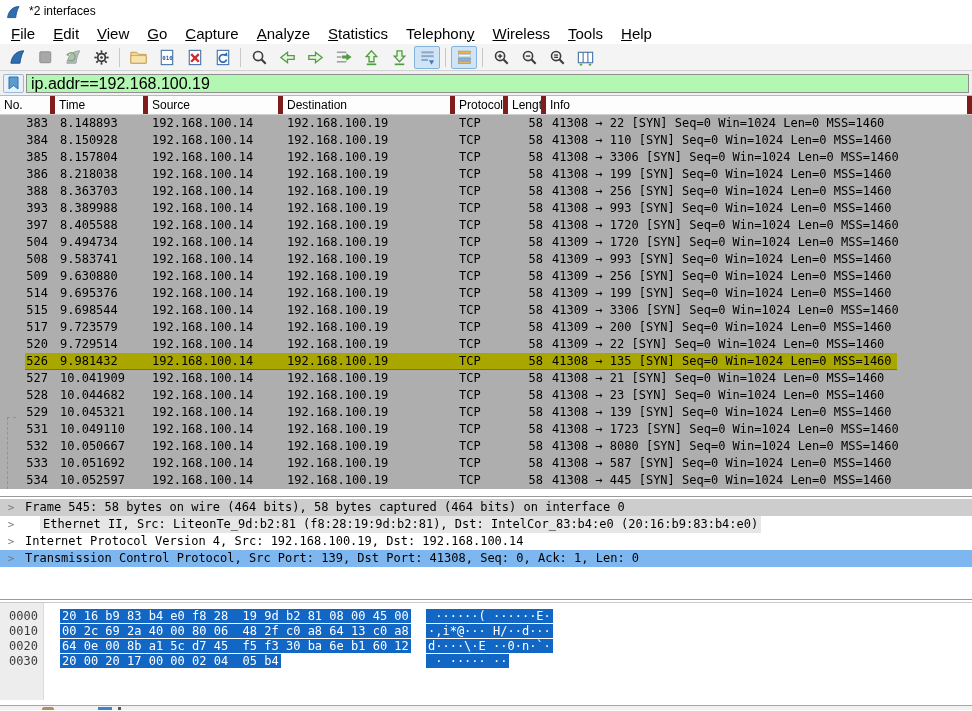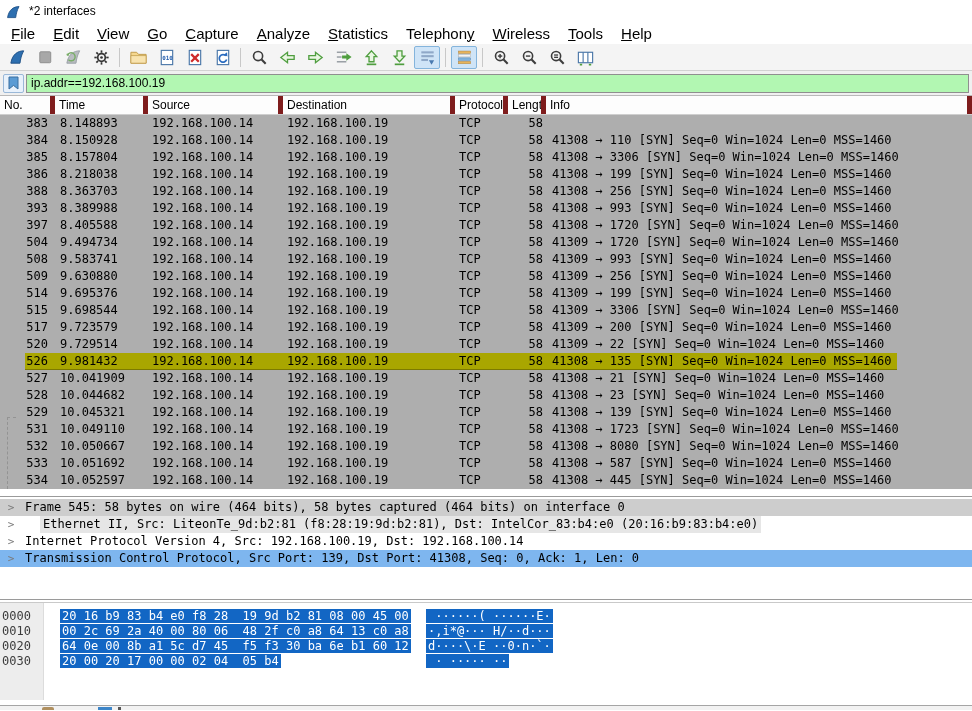--- a/index.html
+++ b/index.html
@@ -21,21 +21,21 @@
   
   .toolbar{height:27px;background:#f4f4f4;border-bottom:1px solid #d2d2d2;display:flex;align-items:center;padding-left:3px;}
   .tb-btn{width:26px;height:23px;display:flex;align-items:center;justify-content:center;margin:0 1px;border:1px solid transparent;border-radius:2px;background:transparent;padding:0;}
   .tb-btn svg{width:19px;height:19px;display:block;}
   .tb-btn.hl{background:#cfe4f7;border-color:#84b4dc;}
   .tb-sep{width:1px;height:19px;background:#c8c8c8;margin:0 4px;}
   
   .filterbar{height:25px;background:#f0f0f0;border-bottom:1px solid #b9b9b9;display:flex;align-items:center;padding:2px 3px;}
   .bookmark-btn{width:21px;height:19px;background:#e8f1fb;border:1px solid #9ab8d8;border-radius:2px;display:flex;align-items:center;justify-content:center;padding:0;margin-right:2px;}
   .filter-input{flex:1;height:19px;background:var(--filter-green);border:1px solid #8f8f8f;
-    font-size:12px;line-height:17px;padding:0 4px;font-family:"Liberation Sans",sans-serif;color:#000;white-space:nowrap;overflow:hidden;}
+    font-size:16px;line-height:17px;padding:0 4px;font-family:"Liberation Sans",sans-serif;color:#000;white-space:nowrap;overflow:hidden;}
   
   .packet-list{height:393px;position:relative;background:#fff;}
   .pl-header{height:19px;display:flex;background:#fdfdfd;border-bottom:1px solid #cfcfcf;font-size:12px;}
   .pl-header .hcell{border-right:5px solid #7f1d1d;padding:2px 0 0 4px;white-space:nowrap;overflow:hidden;}
   .pl-rows{position:relative;height:374px;overflow:hidden;font-family:"DejaVu Sans Mono","Liberation Mono",monospace;font-size:12px;}
   .pl-row{display:flex;height:17px;line-height:17px;background:var(--row-gray);white-space:nowrap;}
   .pl-row.sel{background:linear-gradient(to right,var(--row-gray) 0,var(--row-gray) 25px,var(--sel-olive) 25px,var(--sel-olive) 897px,var(--row-gray) 897px);position:relative;}
   .pl-row.sel::after{content:"";position:absolute;left:25px;width:872px;bottom:0;height:1px;background:rgba(80,78,0,.5);}
   .c0{width:55px;text-align:right;padding-right:7px;}
   .c1{width:93px;padding-left:5px;}
@@ -55,21 +55,21 @@
   .det-row .chev{width:22px;color:#7a7a7a;text-align:center;flex:none;font-size:11px;}
   .det-row .txt{padding:0 3px;}
   .det-row.bg-dark{background:var(--detail-gray1);}
   .det-row.bg-blue{background:var(--detail-blue);}
   .det-row.txt-gray .txt{background:var(--detail-gray2);margin-left:18px;}
   
   .hex-pane{height:102px;position:relative;background:#fff;font-family:"DejaVu Sans Mono","Liberation Mono",monospace;font-size:12px;}
   .hex-gutter{position:absolute;left:0;top:0;width:44px;height:97px;background:#ededed;border-right:1px solid #dcdcdc;}
   .hex-rows{position:relative;padding-top:6px;}
   .hexrow{height:15px;line-height:15px;display:flex;white-space:pre;}
-  .hexrow .off{width:52px;flex:none;color:#3c3c3c;padding-left:2px;}
+  .hexrow .off{width:52px;flex:none;color:#3c3c3c;padding-left:9px;}
   .hexrow .hx{width:360px;flex:none;margin-left:8px;}
   .hexrow .hx .s, .hexrow .as .s{background:var(--hex-blue);color:#ffffff;padding:0 2px;}
   .hexrow .as{margin-left:6px;}
   
   .statusbar{height:5px;background:#f2f2f2;border-top:1px solid #a5a5a5;position:relative;}
   .sb-frag{position:absolute;bottom:0;}
 </style>
 </head>
 <body>
 
@@ -271,20 +271,21 @@
       </div>
     <div class="pl-rows" id="pl-rows">
       <div class="related-line"></div>
     <div class="pl-row">
           <span class="c0">383</span>
           <span class="c1">8.148893</span>
           <span class="c2">192.168.100.14</span>
           <span class="c3">192.168.100.19</span>
           <span class="c4">TCP</span>
           <span class="c5">58</span>
+          <span class="c6">41308 → 22 [SYN] Seq=0 Win=1024 Len=0 MSS=1460</span>
         </div>
         <div class="pl-row">
           <span class="c0">384</span>
           <span class="c1">8.150928</span>
           <span class="c2">192.168.100.14</span>
           <span class="c3">192.168.100.19</span>
           <span class="c4">TCP</span>
           <span class="c5">58</span>
           <span class="c6">41308 → 110 [SYN] Seq=0 Win=1024 Len=0 MSS=1460</span>
         </div>

